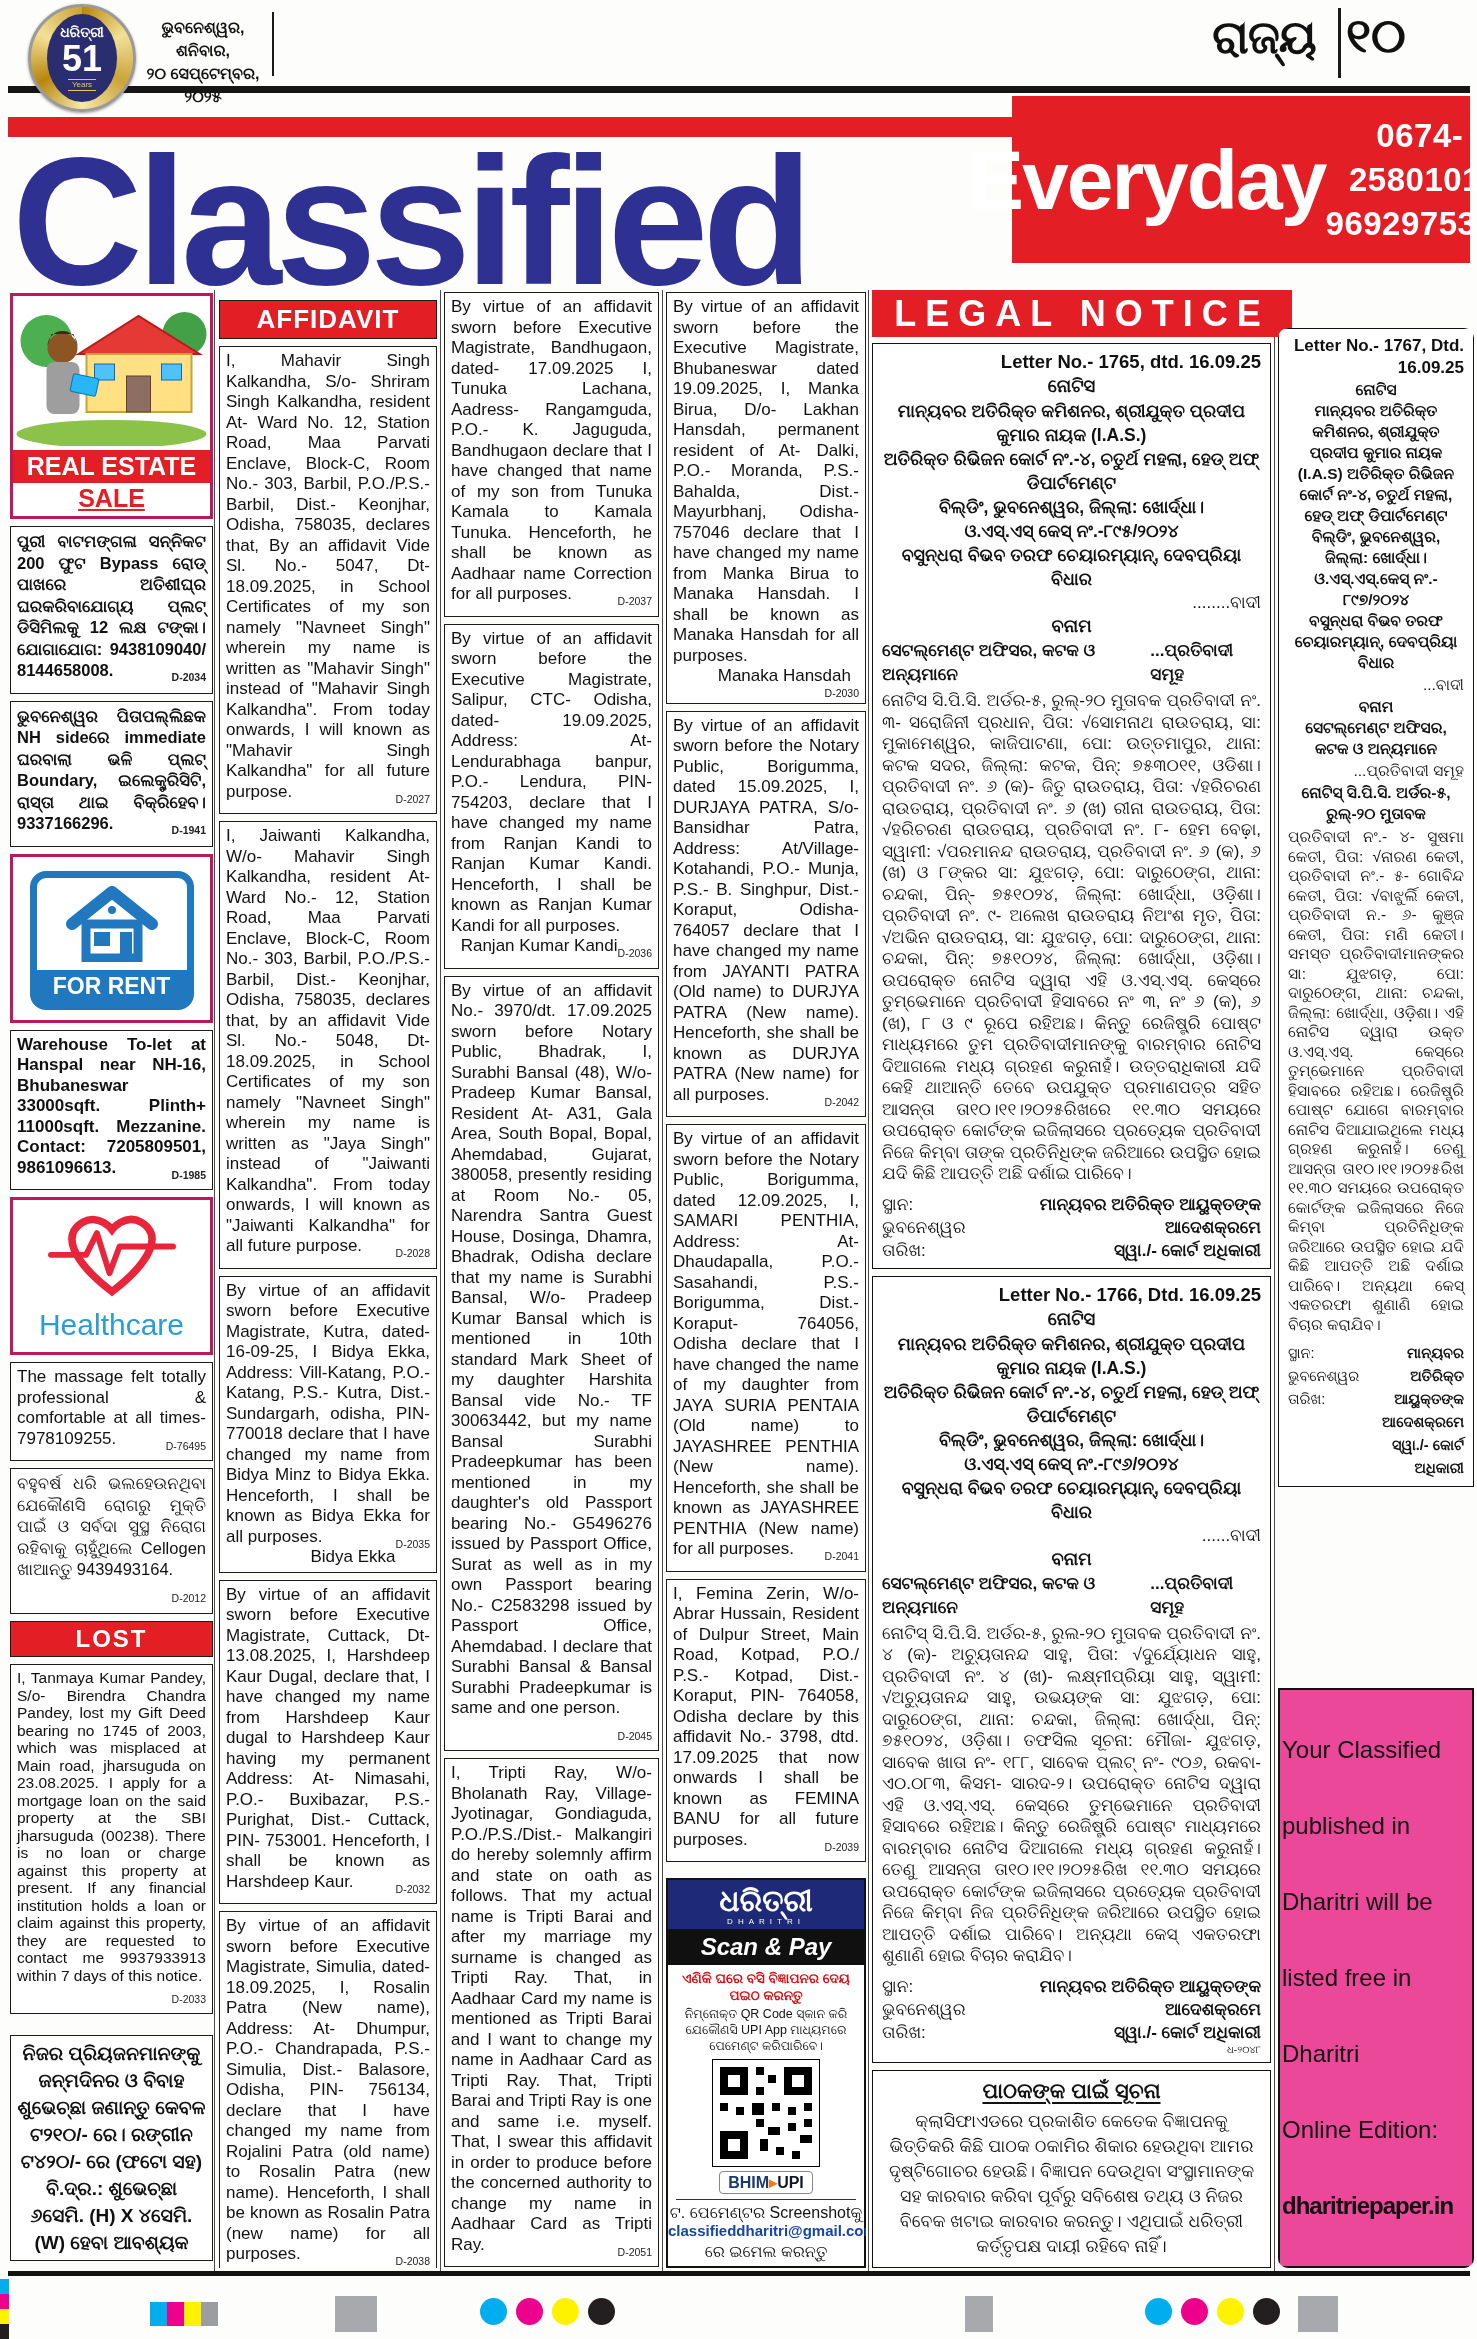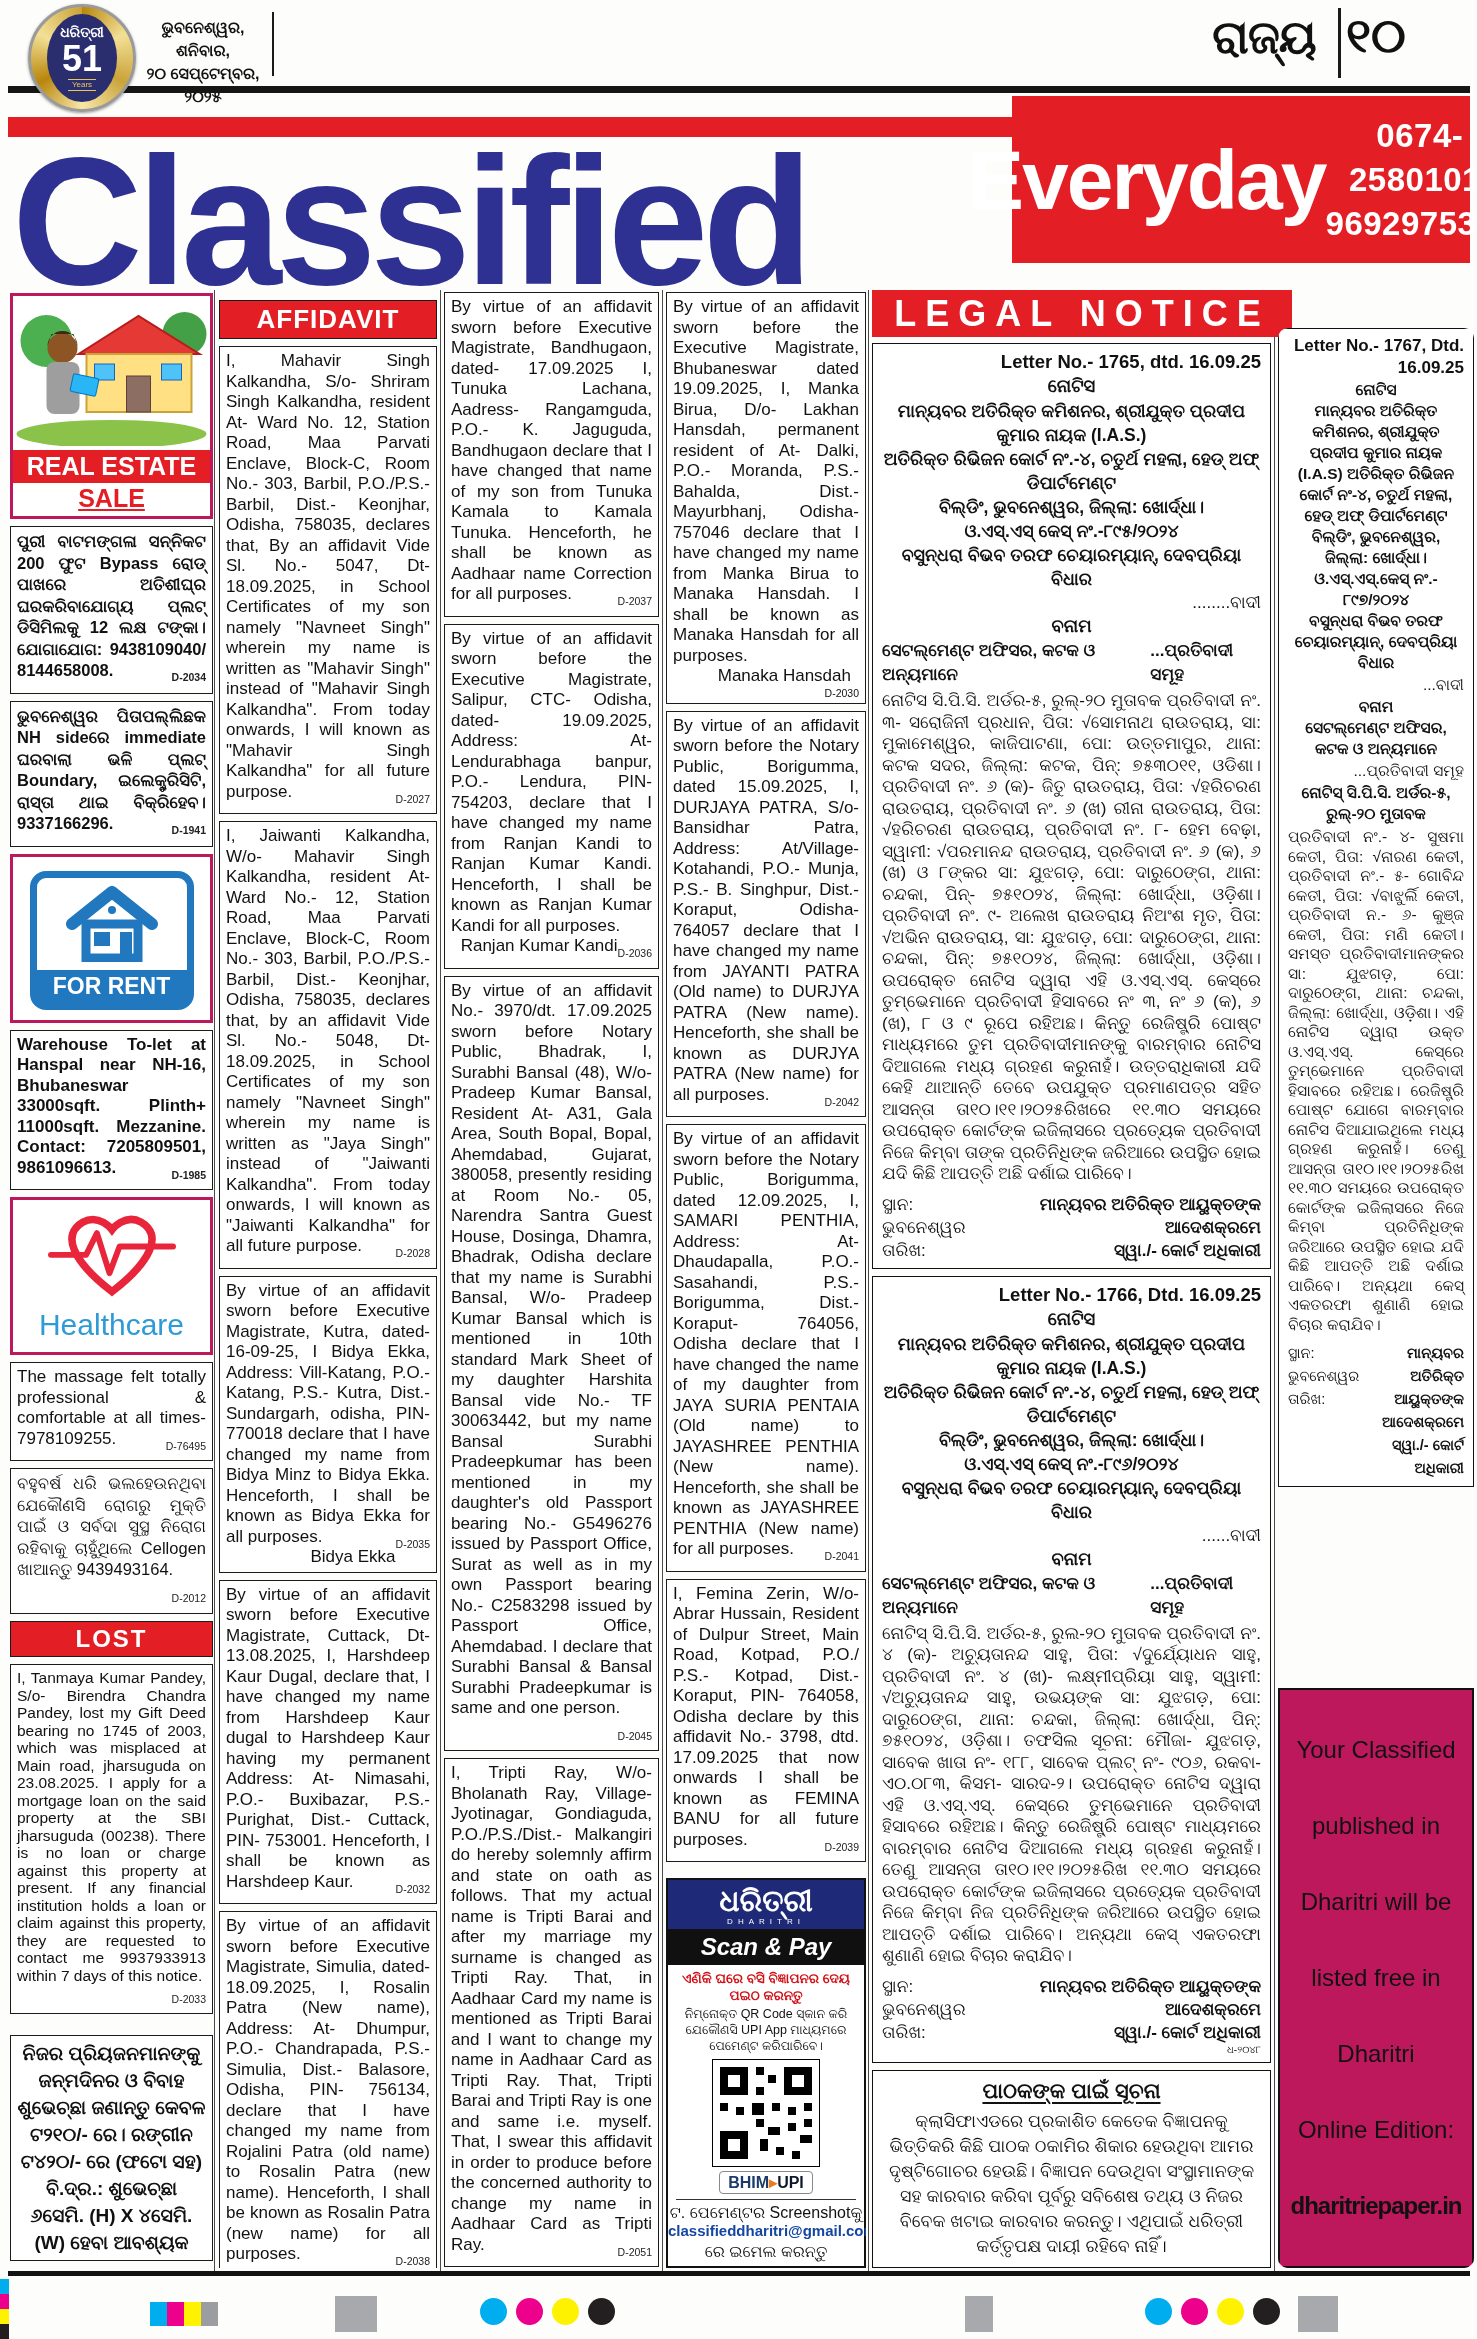--- a/index.html
+++ b/index.html
@@ -73,21 +73,21 @@
   .l-sig .right{text-align:right;font-weight:bold;}
   .l-ref{text-align:right;font-size:10px;}
   .readers{margin-top:auto;border:1.6px solid #111;background:#fff;padding:8px 10px;text-align:center;}
   .readers-title{font-weight:bold;font-size:21px;text-decoration:underline;text-underline-offset:4px;margin-bottom:6px;}
   .readers-body{font-size:17.5px;line-height:25px;}
   
   .small-notice{font-size:15.5px;}
   .small-notice .lh-letter{font-size:17px;line-height:22px;}
   .small-notice .lh-title,.small-notice .lh-line{font-size:15.5px;line-height:21px;}
   .small-notice .l-body{line-height:19.5px;}
-  .promo{margin-top:auto;border:2.5px solid #111;background:#be185d;text-align:center;padding:22px 2px;}
+  .promo{margin-top:auto;border:2.5px solid #111;background:#ec4899;text-align:left;padding:22px 2px;}
   .promo-line{font-size:24px;line-height:76px;color:#111;}
   .promo-line.bold{font-weight:bold;letter-spacing:-1px;}
   
   .scanpay{margin-top:auto;border:2px solid #111;background:#fff;text-align:center;padding:0 0 6px;}
   .sp-brand{background:#1e2a78;color:#fff;padding:5px 0 3px;}
   .sp-brand-name{font-size:30px;font-weight:bold;line-height:32px;}
   .sp-brand-sub{font-size:8px;letter-spacing:5px;}
   .sp-title{background:#101010;color:#fff;font-size:24px;font-weight:bold;font-style:italic;padding:4px 0;}
   .sp-red{color:#d01218;font-weight:bold;font-size:13.5px;line-height:17px;margin:5px 4px 0;}
   .sp-black{font-size:12.5px;line-height:16px;margin:2px 4px;}

